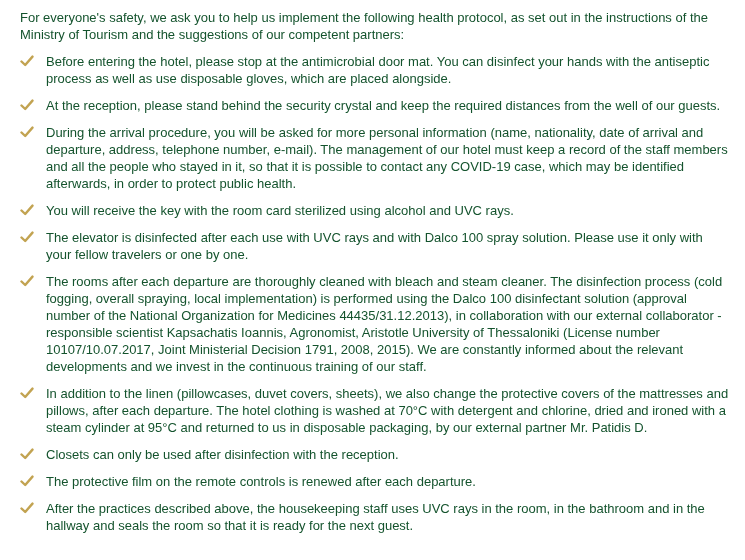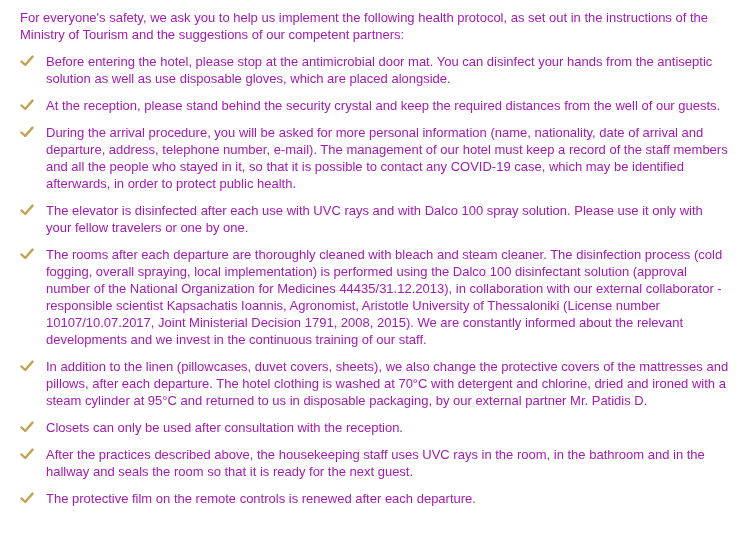--- a/index.html
+++ b/index.html
@@ -47,50 +47,58 @@
     stroke-linecap: round;
     stroke-linejoin: round;
   }
   .item-text {
     flex: 1 1 auto;
   }
 </style>
 </head>
 <body style="background: rgb(255, 255, 255);">
 
-<div class="page" style="color: #a21caf;">
+<div class="page" style="color: #14532d;">
   <p class="intro">For everyone's safety, we ask you to help us implement the following health protocol, as set out in the instructions of the Ministry of Tourism and the suggestions of our competent partners:</p>
   <div class="list">
   <div class="item">
     <span class="check">
       <svg width="14" height="12" viewBox="0 0 14 12" aria-hidden="true">
         <path d="M1.5 6.5 L5.2 10 L12.5 1.6" stroke="#c2a351"></path>
       </svg>
     </span>
-    <span class="item-text">Before entering the hotel, please stop at the antimicrobial door mat. You can disinfect your hands from the antiseptic solution as well as use disposable gloves, which are placed alongside.</span>
+    <span class="item-text">Before entering the hotel, please stop at the antimicrobial door mat. You can disinfect your hands with the antiseptic process as well as use disposable gloves, which are placed alongside.</span>
   </div>
 
   <div class="item">
     <span class="check">
       <svg width="14" height="12" viewBox="0 0 14 12" aria-hidden="true">
         <path d="M1.5 6.5 L5.2 10 L12.5 1.6" stroke="#c2a351"></path>
       </svg>
     </span>
     <span class="item-text">At the reception, please stand behind the security crystal and keep the required distances from the well of our guests.</span>
   </div>
 
   <div class="item">
     <span class="check">
       <svg width="14" height="12" viewBox="0 0 14 12" aria-hidden="true">
         <path d="M1.5 6.5 L5.2 10 L12.5 1.6" stroke="#c2a351"></path>
       </svg>
     </span>
     <span class="item-text">During the arrival procedure, you will be asked for more personal information (name, nationality, date of arrival and departure, address, telephone number, e-mail). The management of our hotel must keep a record of the staff members and all the people who stayed in it, so that it is possible to contact any COVID-19 case, which may be identified afterwards, in order to protect public health.</span>
   </div>
 
+  <div class="item">
+    <span class="check">
+      <svg width="14" height="12" viewBox="0 0 14 12" aria-hidden="true">
+        <path d="M1.5 6.5 L5.2 10 L12.5 1.6" stroke="#c2a351"></path>
+      </svg>
+    </span>
+    <span class="item-text">You will receive the key with the room card sterilized using alcohol and UVC rays.</span>
+  </div>
 
   <div class="item">
     <span class="check">
       <svg width="14" height="12" viewBox="0 0 14 12" aria-hidden="true">
         <path d="M1.5 6.5 L5.2 10 L12.5 1.6" stroke="#c2a351"></path>
       </svg>
     </span>
     <span class="item-text">The elevator is disinfected after each use with UVC rays and with Dalco 100 spray solution. Please use it only with your fellow travelers or one by one.</span>
   </div>
 
@@ -112,34 +120,34 @@
     <span class="item-text">In addition to the linen (pillowcases, duvet covers, sheets), we also change the protective covers of the mattresses and pillows, after each departure. The hotel clothing is washed at 70°C with detergent and chlorine, dried and ironed with a steam cylinder at 95°C and returned to us in disposable packaging, by our external partner Mr. Patidis D.</span>
   </div>
 
 
   <div class="item">
     <span class="check">
       <svg width="14" height="12" viewBox="0 0 14 12" aria-hidden="true">
         <path d="M1.5 6.5 L5.2 10 L12.5 1.6" stroke="#c2a351"></path>
       </svg>
     </span>
-    <span class="item-text">Closets can only be used after consultation with the reception.</span>
+    <span class="item-text">Closets can only be used after disinfection with the reception.</span>
+  </div>
+
+  <div class="item">
+    <span class="check">
+      <svg width="14" height="12" viewBox="0 0 14 12" aria-hidden="true">
+        <path d="M1.5 6.5 L5.2 10 L12.5 1.6" stroke="#c2a351"></path>
+      </svg>
+    </span>
+    <span class="item-text">The protective film on the remote controls is renewed after each departure.</span>
   </div>
 
   <div class="item">
     <span class="check">
       <svg width="14" height="12" viewBox="0 0 14 12" aria-hidden="true">
         <path d="M1.5 6.5 L5.2 10 L12.5 1.6" stroke="#c2a351"></path>
       </svg>
     </span>
     <span class="item-text">After the practices described above, the housekeeping staff uses UVC rays in the room, in the bathroom and in the hallway and seals the room so that it is ready for the next guest.</span>
   </div>
-
-  <div class="item">
-    <span class="check">
-      <svg width="14" height="12" viewBox="0 0 14 12" aria-hidden="true">
-        <path d="M1.5 6.5 L5.2 10 L12.5 1.6" stroke="#c2a351"></path>
-      </svg>
-    </span>
-    <span class="item-text">The protective film on the remote controls is renewed after each departure.</span>
-  </div>
 </div>
 </div>
 
 </body></html>

